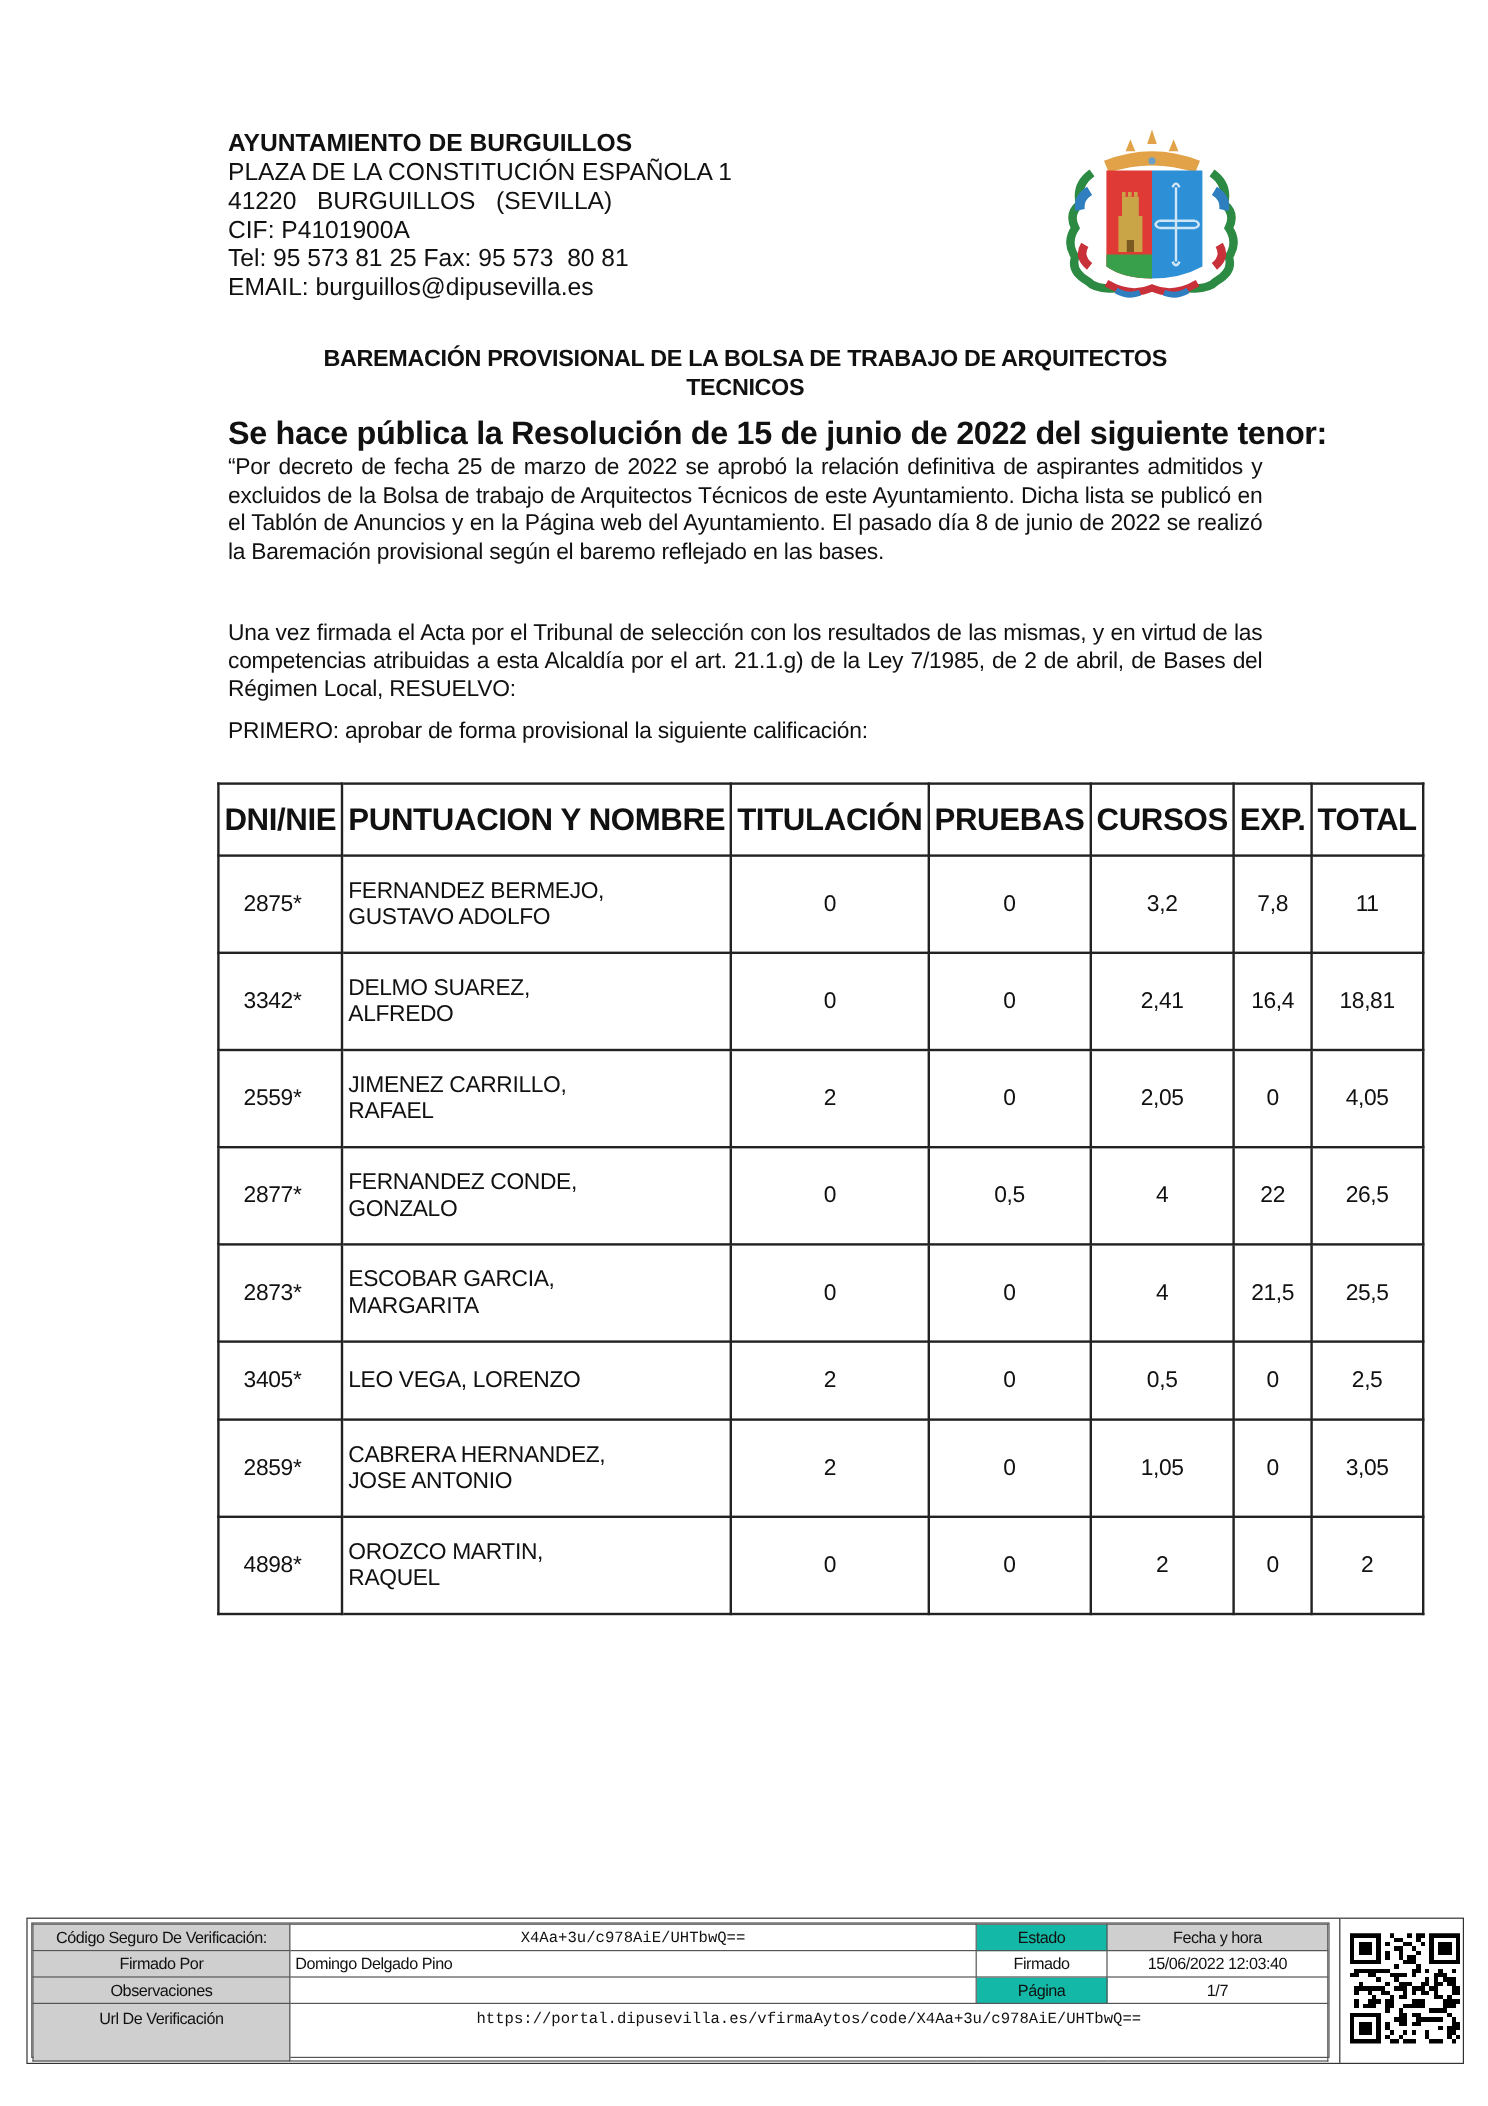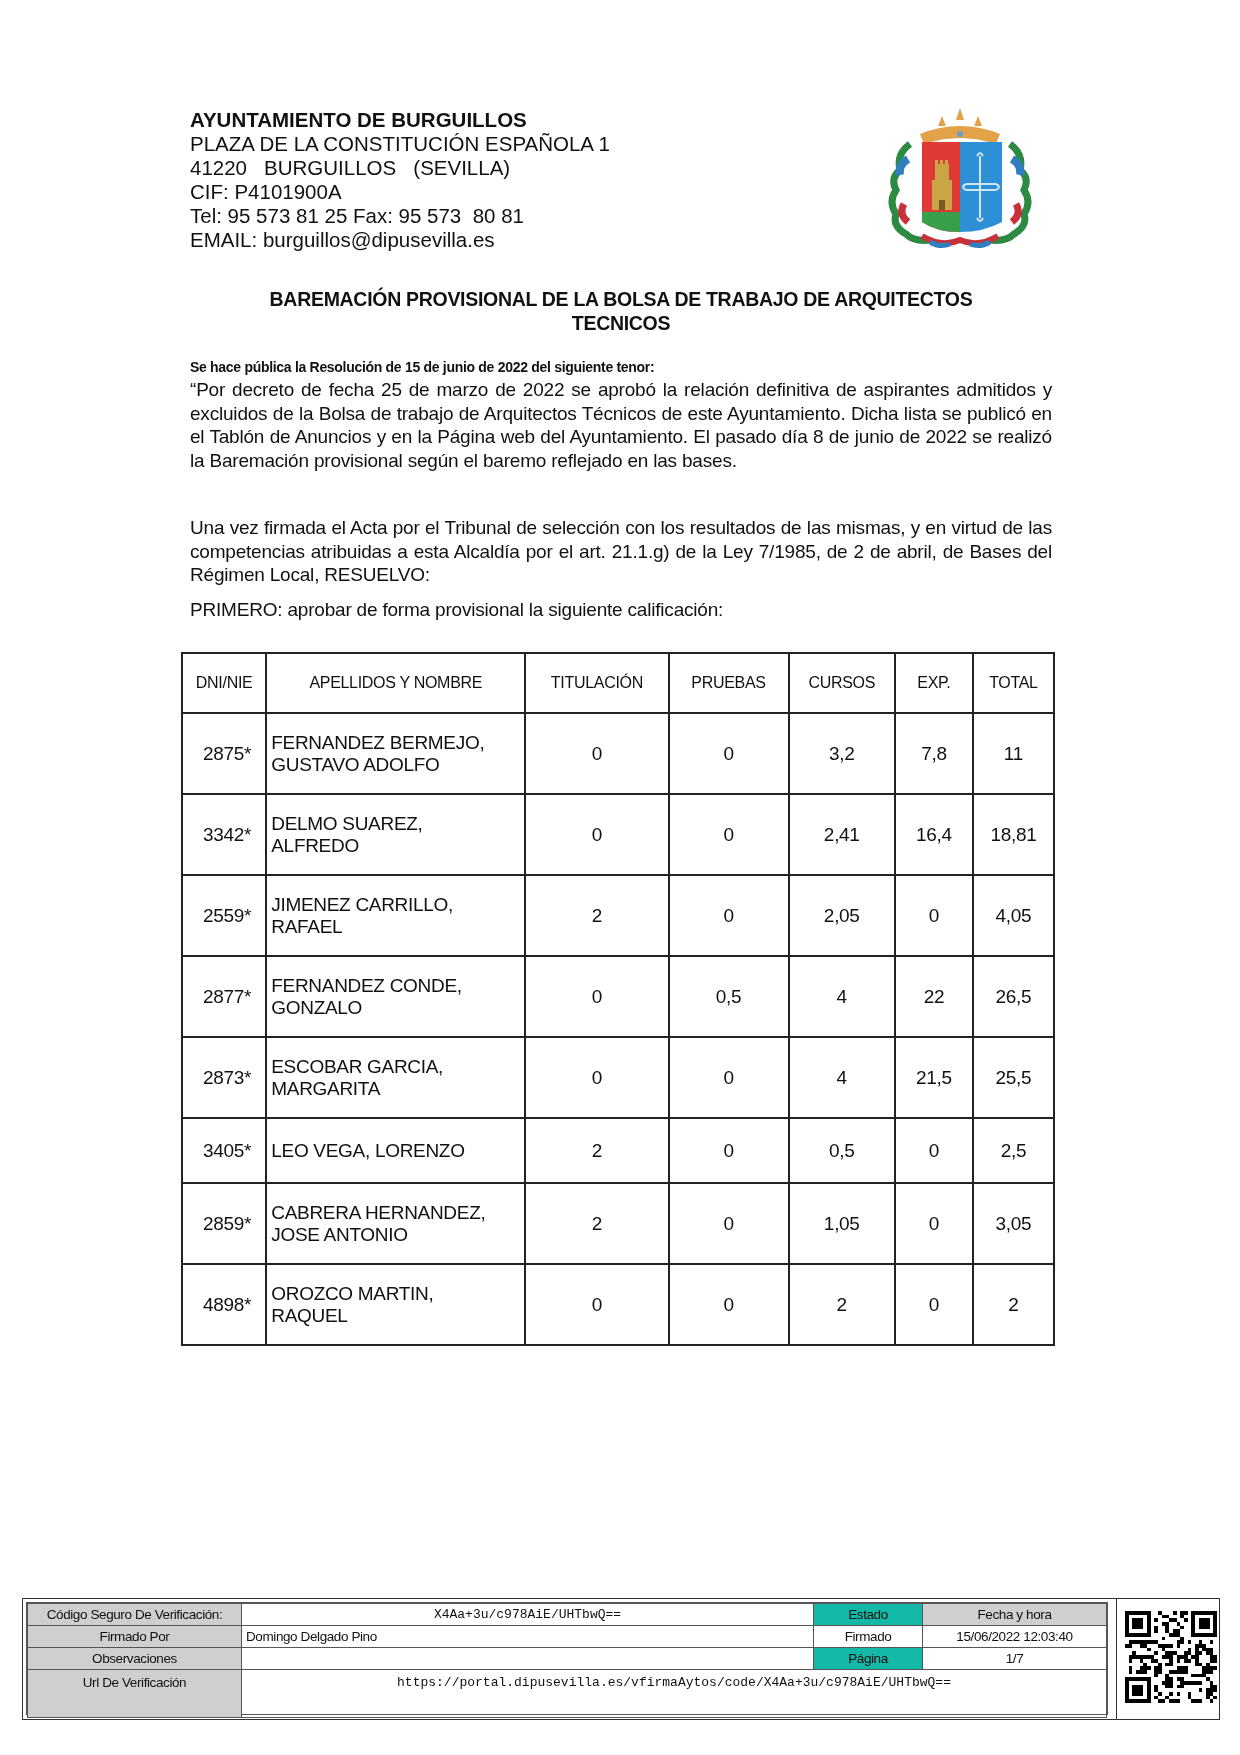--- a/index.html
+++ b/index.html
@@ -7,34 +7,34 @@
          font-family: "Liberation Sans", sans-serif; color: #111; }
 
   
   #org { position: absolute; left: 190px; top: 108px; font-size: 20.5px; line-height: 24px; }
   #org .org-name { font-weight: bold; }
   #coat { position: absolute; left: 880px; top: 104px; width: 160px; height: 150px; }
 
   
   #title { position: absolute; left: 190px; top: 287px; width: 862px; text-align: center;
            font-weight: bold; font-size: 19.5px; line-height: 24px; letter-spacing: -0.3px; }
-  #intro { position: absolute; left: 190px; top: 346px; font-weight: bold; font-size: 14px; letter-spacing: -0.3px; margin-top: 13px; }
+  #intro { position: absolute; left: 190px; top: 346px; font-weight: bold; font-size: 27px; letter-spacing: -0.3px; }
 
   .para { position: absolute; left: 190px; width: 862px; font-size: 19px; line-height: 23.5px;
           text-align: justify; letter-spacing: -0.2px; }
   #para1 { top: 378px; }
   #para2 { top: 516px; }
   #para3 { top: 598px; text-align: left; }
 
   
   #score-table { position: absolute; left: 181px; top: 652px; width: 874px;
                  border-collapse: collapse; font-size: 19px; letter-spacing: -0.3px; }
   #score-table td, #score-table th { border: 2.5px solid #222; padding: 0 5px; }
   #score-table .caption-row th { height: 62px; font-weight: bold; font-size: 19.5px; }
-  #score-table .head-row th { height: 58px; font-weight: normal; font-size: 16px; white-space: nowrap; padding: 0 4px; }
+  #score-table .head-row th { height: 58px; font-weight: bold; font-size: 26px; white-space: nowrap; padding: 0 4px; }
   #score-table td { height: 79px; vertical-align: middle; line-height: 22px; }
   #score-table tr.short td { height: 63px; }
   #score-table td.num { text-align: center; }
   #score-table td.dni { text-align: left; padding-left: 20px; }
   #score-table td.name { text-align: left; padding-left: 4px; }
 
   
   #footer { position: absolute; left: 22px; top: 1598px; width: 1198px; height: 122px;
             border: 1.5px solid #333; box-sizing: border-box; }
   #sig-box { position: absolute; left: 3px; top: 3px; width: 1082px; height: 113px;
@@ -100,21 +100,21 @@
 </div>
 <div id="intro">Se hace pública la Resolución de 15 de junio de 2022 del siguiente tenor:</div>
 <div id="para1" class="para">“Por decreto de fecha 25 de marzo de 2022 se aprobó la relación definitiva de aspirantes admitidos y excluidos de la Bolsa de trabajo de Arquitectos Técnicos de este Ayuntamiento. Dicha lista se publicó en el Tablón de Anuncios y en la Página web del Ayuntamiento. El pasado día 8 de junio de 2022 se realizó la Baremación provisional según el baremo reflejado en las bases.</div>
 <div id="para2" class="para">Una vez firmada el Acta por el Tribunal de selección con los resultados de las mismas, y en virtud de las competencias atribuidas a esta Alcaldía por el art. 21.1.g) de la Ley 7/1985, de 2 de abril, de Bases del Régimen Local, RESUELVO:</div>
 <div id="para3" class="para">PRIMERO: aprobar de forma provisional la siguiente calificación:</div>
 
 <table id="score-table">
   <tbody>
   <tr class="head-row">
     <th style="width:70px">DNI/NIE</th>
-    <th style="width:236px">APELLIDOS Y NOMBRE</th>
+    <th style="width:236px">PUNTUACION Y NOMBRE</th>
     <th style="width:126px">TITULACIÓN</th>
     <th style="width:104px">PRUEBAS</th>
     <th style="width:91px">CURSOS</th>
     <th style="width:64px">EXP.</th>
     <th style="width:67px">TOTAL</th>
   </tr>
   </tbody>
     <tbody id="score-rows">
       <tr>
         <td class="dni"><span>2875*</span></td>

